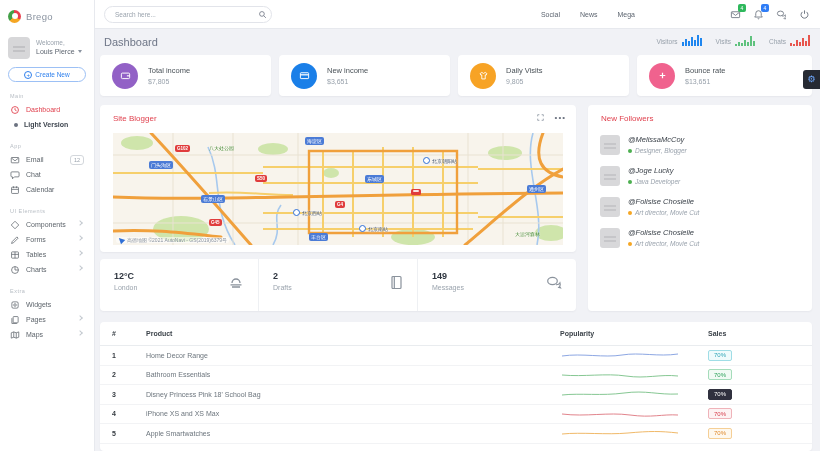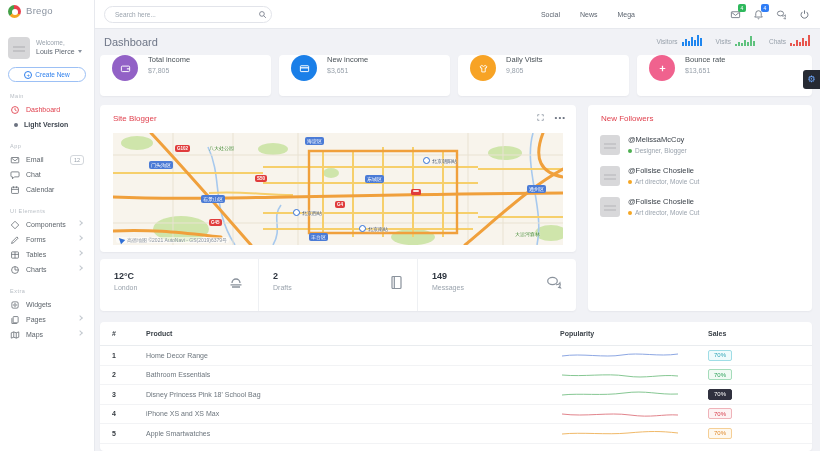--- a/index.html
+++ b/index.html
@@ -2,21 +2,21 @@
 <html><head>
 <meta charset="utf-8">
 <style>
   * { margin:0; padding:0; box-sizing:border-box; }
   html,body { background:#e9eaef; }
   body { font-family:"Liberation Sans","DejaVu Sans",sans-serif; }
   .screen { position:relative; width:820px; height:451px; background:#f1f2f6; overflow:hidden; }
 
   
   .sidebar { position:absolute; left:0; top:0; width:95px; height:451px; background:#fff; border-right:1px solid #e7e9ee; padding:5px 8px; z-index:5; }
-  .logo-row { display:flex; gap:5px; height:22px; }
+  .logo-row { display:flex; align-items:center; gap:5px; height:22px; }
   .logo-mark { width:13px; height:13px; border-radius:50%; background:conic-gradient(#e8404d 0 120deg,#f5a623 120deg 225deg,#43a047 225deg 360deg); position:relative; }
   .logo-mark::after { content:""; position:absolute; inset:3.5px; background:#fff; border-radius:50%; }
   .logo-text { font-size:9.5px; color:#8a93a0; letter-spacing:.3px; }
   .user-block { display:flex; gap:6px; margin-top:10px; }
   .avatar { width:22px; height:22px; background:#d7d7d9; border-radius:4px; position:relative; }
   .avatar::after{ content:""; position:absolute; left:5px; top:9px; width:12px; height:2px; background:#c2c2c5; box-shadow:0 4px 0 #c2c2c5;}
   .user-meta { font-size:6.5px; color:#9aa3ad; padding-top:2px; }
   .user-name { font-size:7px; color:#5d6570; margin-top:2px; display:flex; align-items:center; gap:3px; }
   .caret { width:0; height:0; border-left:2.5px solid transparent; border-right:2.5px solid transparent; border-top:3px solid #8a93a0; }
   .create-new { margin-top:8px; width:100%; height:15px; border:1px solid #9cc0f5; border-radius:8px; background:#fff; color:#2f80ed; font-size:6.5px; display:flex; align-items:center; justify-content:center; gap:3px; cursor:pointer; }
@@ -48,21 +48,21 @@
   
   .page-title { position:absolute; left:104px; top:36px; font-size:11px; color:#6e7687; }
   .mini-stats { position:absolute; right:10px; top:34px; display:flex; gap:14px; align-items:flex-end; }
   .mini-stat { display:flex; align-items:flex-end; gap:4px; }
   .mini-stat .ms-label { font-size:6.5px; color:#98a1ab; padding-bottom:1px; }
 
   
   .card { position:absolute; background:#fff; border-radius:4px; box-shadow:0 1px 2px rgba(60,60,90,.06); }
 
   
-  .stat-card { top:55px; height:41px; width:171px; display:flex; align-items:flex-start; padding-left:12px; gap:10px; }
+  .stat-card { top:55px; height:41px; width:171px; display:flex; align-items:center; padding-left:12px; gap:10px; }
   .stat-circle { width:26px; height:26px; border-radius:50%; display:flex; align-items:center; justify-content:center; flex:0 0 auto; }
   .stat-title { font-size:7.5px; color:#4a5258; }
   .stat-value { font-size:7px; color:#98a1ab; margin-top:3px; }
 
   
   .sv-card { left:100px; top:105px; width:476px; height:147px; }
   .card-head { position:absolute; left:13px; top:9px; font-size:8px; color:#e0414e; }
   .card-actions { position:absolute; right:10px; top:8px; display:flex; gap:10px; align-items:center; color:#8a93a0; }
   .dots { font-size:8px; letter-spacing:1px; color:#6b7280; cursor:pointer; line-height:6px; }
 
@@ -82,21 +82,21 @@
   
   .tiles { left:100px; top:259px; width:476px; height:52px; display:flex; }
   .tile { flex:1; position:relative; border-right:1px solid #eef0f3; padding:12px 0 0 14px; }
   .tile:last-child { border-right:none; }
   .tile-value { font-size:9px; font-weight:bold; color:#2f3640; }
   .tile-label { font-size:7px; color:#9aa3ad; margin-top:3px; }
   .tile-icon { position:absolute; right:14px; top:16px; color:#8a929c; }
 
   
   .fl-card { left:588px; top:105px; width:224px; height:206px; }
-  .fl-list { position:absolute; left:12px; top:30px; right:10px; }
+  .fl-list { position:absolute; left:12px; top:30px; right:10px;font-style:italic; }
   .fl-item { display:flex; gap:8px; margin-bottom:11px; cursor:pointer; }
   .fl-avatar { width:20px; height:20px; border-radius:3px; background:#d8d8da; position:relative; flex:0 0 auto;}
   .fl-avatar::after{ content:""; position:absolute; left:4px; top:8px; width:12px; height:2px; background:#c6c6c9; box-shadow:0 4px 0 #c6c6c9;}
   .fl-handle { font-size:7.5px; color:#3a4149; }
   .fl-roleline { display:flex; align-items:center; gap:3px; margin-top:3px; }
   .fl-dot { width:4px; height:4px; border-radius:50%; }
   .fl-dot.green { background:#4caf50; } .fl-dot.yellow { background:#f5a623; }
   .fl-role { font-size:6.5px; color:#9aa3ad; }
 
   
@@ -522,20 +522,30 @@
         <div class="fl-avatar"></div>
         <div>
           <div class="fl-handle">@MelissaMcCoy</div>
           <div class="fl-roleline">
               <span class="fl-dot green"></span>
               <span class="fl-role">Designer, Blogger</span>
             </div>
         </div>
       </div>
 
+      <div class="fl-item">
+        <div class="fl-avatar"></div>
+        <div>
+          <div class="fl-handle">@Joge Lucky</div>
+          <div class="fl-roleline">
+              <span class="fl-dot green"></span>
+              <span class="fl-role">Java Developer</span>
+            </div>
+        </div>
+      </div>
 
 
       <div class="fl-item">
         <div class="fl-avatar"></div>
         <div>
           <div class="fl-handle">@Folisise Chosielie</div>
           <div class="fl-roleline">
               <span class="fl-dot yellow"></span>
               <span class="fl-role">Art director, Movie Cut</span>
             </div>

